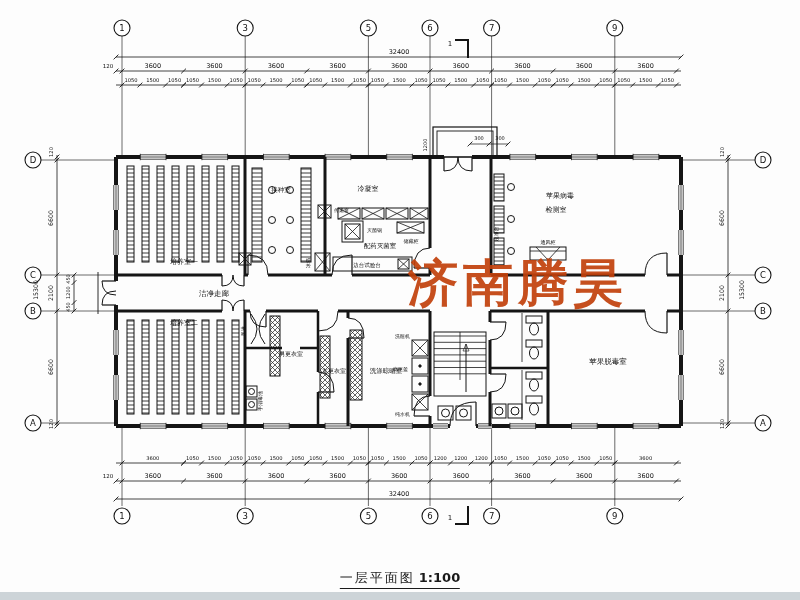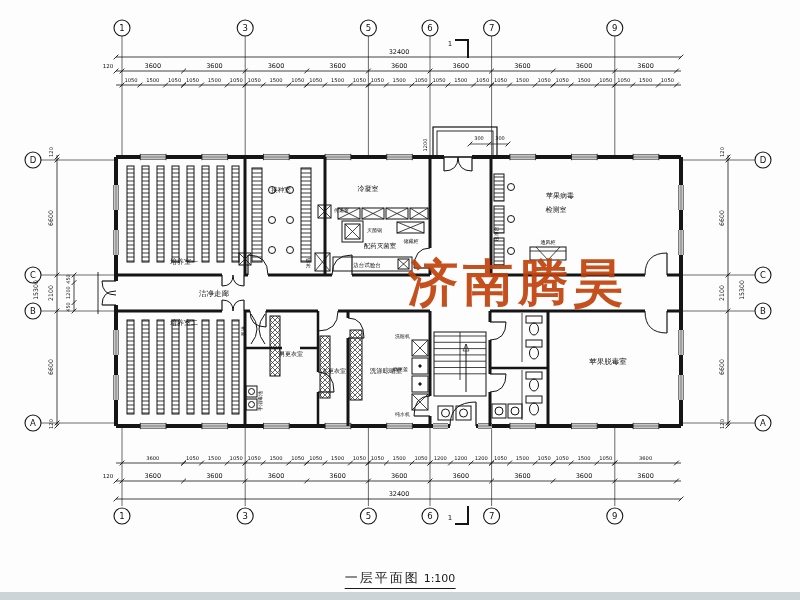--- a/index.html
+++ b/index.html
@@ -4,21 +4,21 @@
 <style>
   html,body{margin:0;padding:0;background:#fff;}
   .page{position:relative;width:800px;height:600px;background:#fdfdfd;overflow:hidden;
         font-family:"DejaVu Sans",sans-serif;}
   svg text{font-family:"DejaVu Sans",sans-serif;}
   .watermark{position:absolute;left:368px;top:258px;font-size:50px;font-weight:bold;
              letter-spacing:5px;line-height:1;white-space:nowrap;opacity:.92;pointer-events:none;}
   .title-block{position:absolute;left:50%;top:567px;transform:translateX(-50%);
                text-align:center;color:#1a1a1a;}
   .title-block .t-name{font-size:13px;font-weight:normal;letter-spacing:2px;}
-  .title-block .t-scale{font-size:11px;margin-left:4px;}
+  .title-block .t-scale{font-size:13px;margin-left:4px;font-weight:bold;}
   .t-underline{height:3px;border-top:1.4px solid #1a1a1a;border-bottom:2.2px solid #1a1a1a;margin-top:1px;}
   .footer-bar{position:absolute;left:0;bottom:0;width:800px;height:8px;background:#cdd4d8;}
 </style>
 </head>
 <body>
 
 <div class="page">
   <svg id="plan" width="800" height="600" viewBox="0 0 800 600">
     <defs>
       <pattern id="hh" width="4" height="4" patternUnits="userSpaceOnUse">

